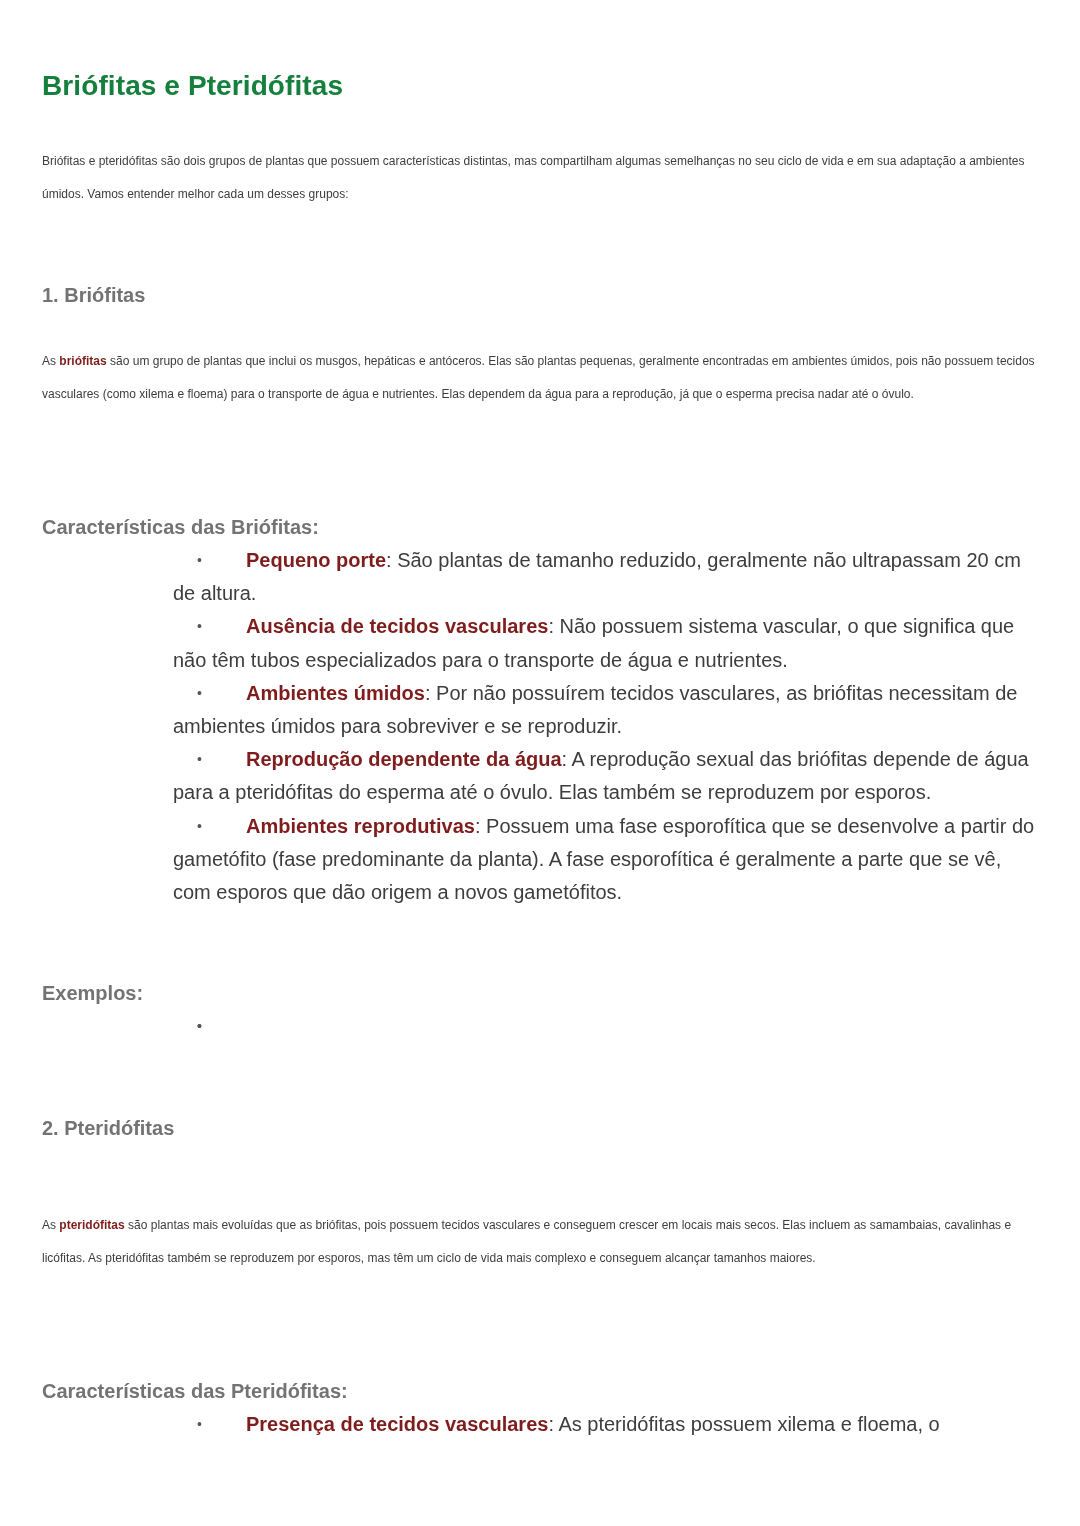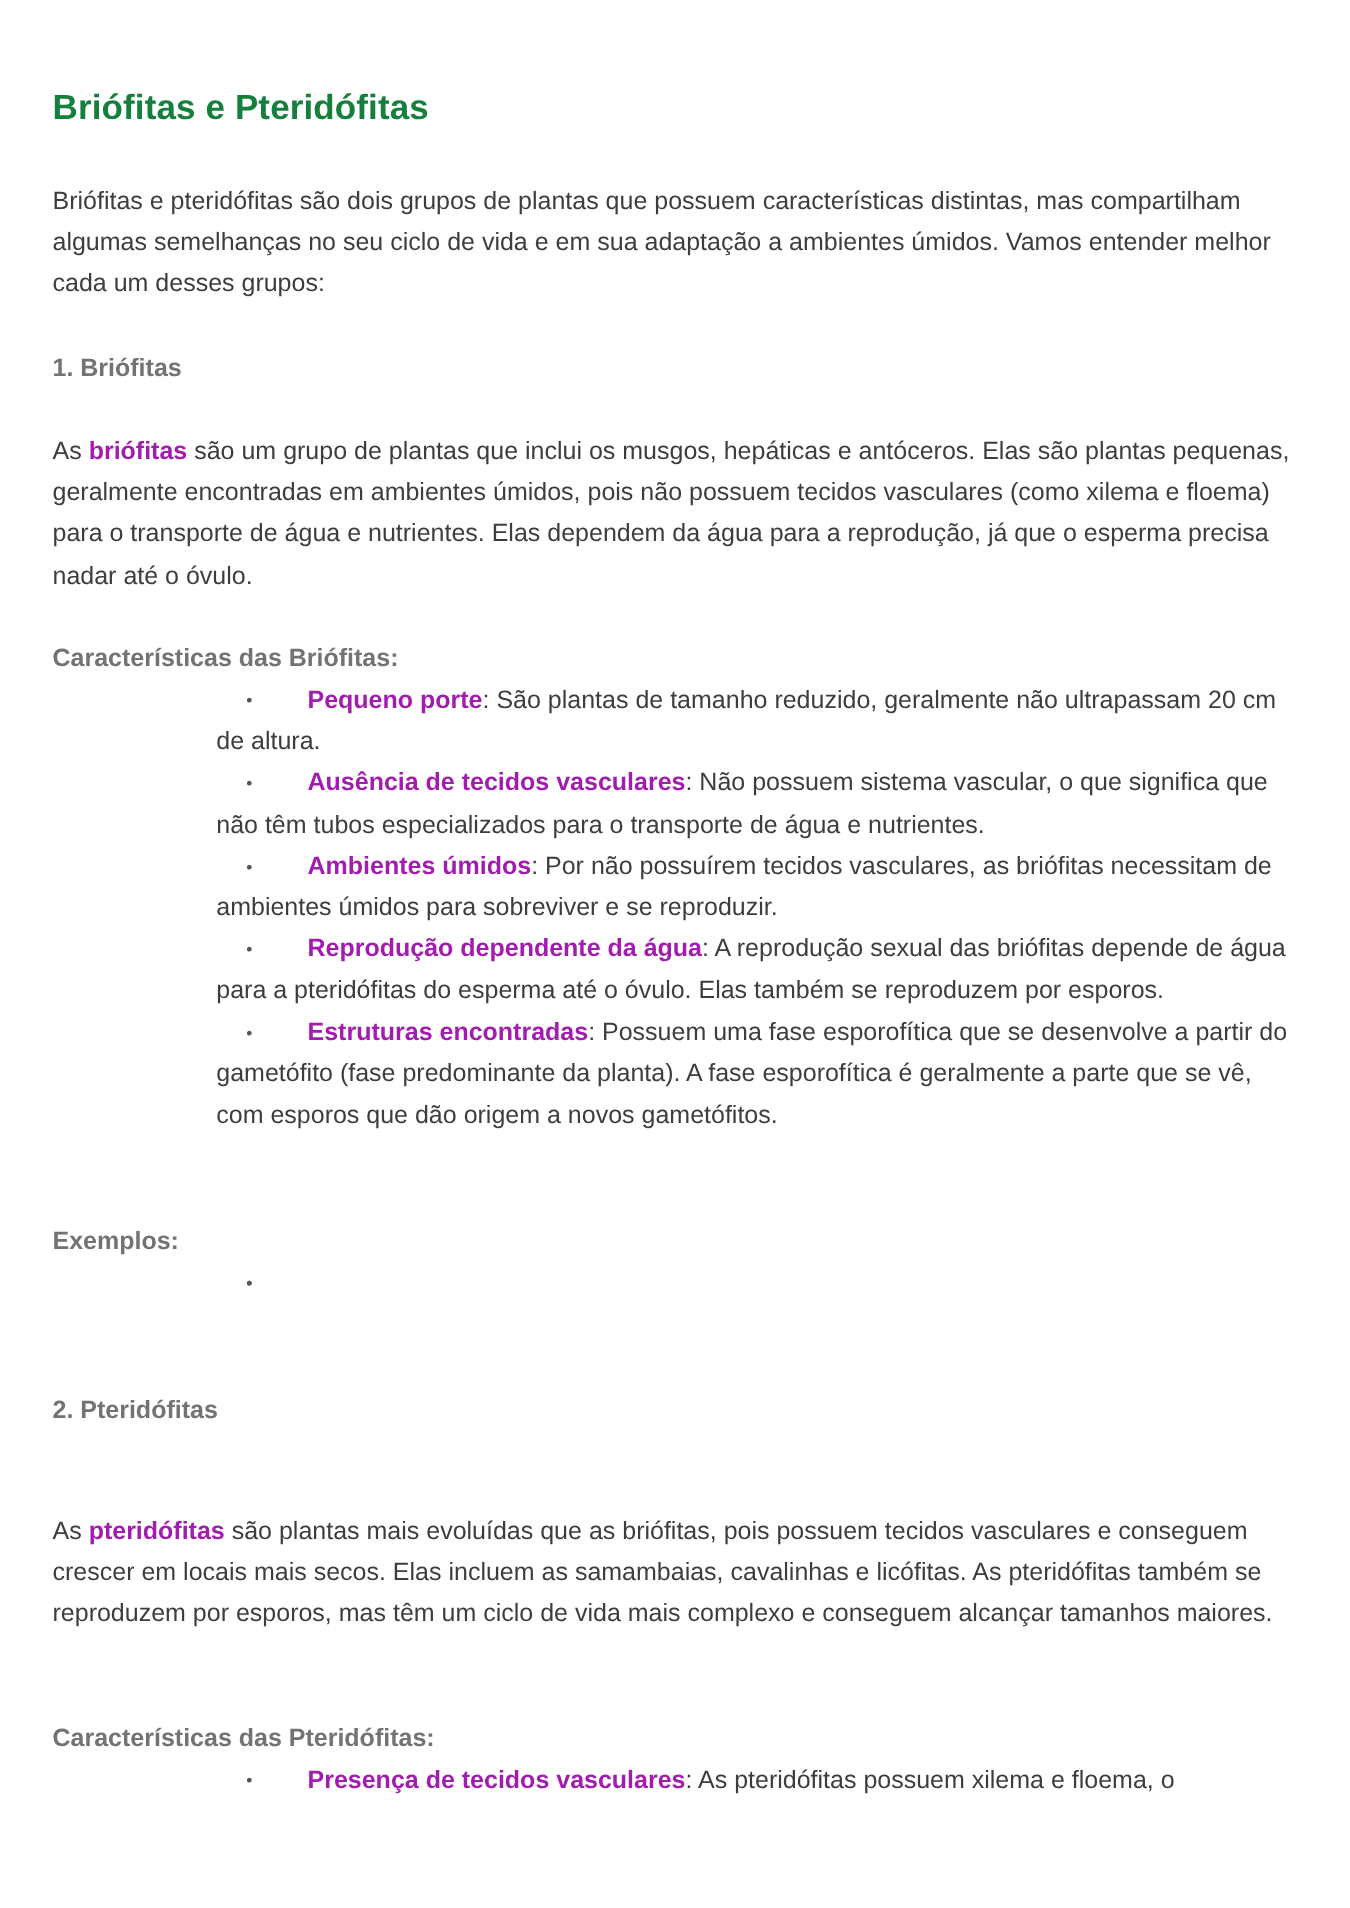--- a/index.html
+++ b/index.html
@@ -28,34 +28,34 @@
     font-size: 28px;
     font-weight: 600;
     color: #15803d;
     letter-spacing: 0.1px;
     white-space: nowrap;
   }
   .para {
     position: absolute;
     left: 0;
     width: 1000px;
-    font-size: 20px;
+    font-size: 12px;
     line-height: 33.2px;
     color: #3d3d40;
   }
   .heading {
     position: absolute;
     left: 0;
     font-size: 20px;
     font-weight: 600;
     color: #737373;
     line-height: 33.2px;
     white-space: nowrap;
   }
-  b { font-weight: 700; color: #a21caf; }
+  b { font-weight: 700; color: #7f1d1d; }
   .list {
     position: absolute;
     left: 131px;
     width: 870px;
     font-size: 20px;
     line-height: 33.2px;
     color: #3d3d40;
   }
   .li {
     position: relative;
@@ -83,21 +83,21 @@
 
   <div class="para" style="top:345px;"><span>As </span><b>briófitas</b><span> são um grupo de plantas que inclui os musgos, hepáticas e antóceros. Elas são plantas pequenas, geralmente encontradas em ambientes úmidos, pois não possuem tecidos vasculares (como xilema e floema) para o transporte de água e nutrientes. Elas dependem da água para a reprodução, já que o esperma precisa nadar até o óvulo.</span></div>
 
   <div class="heading" style="top:511px;">Características das Briófitas:</div>
 
   <div class="list" style="top:544px;">
     <div class="li"><span class="bullet">•</span><b>Pequeno porte</b><span>: São plantas de tamanho reduzido, geralmente não ultrapassam 20 cm de altura.</span></div>
     <div class="li"><span class="bullet">•</span><b>Ausência de tecidos vasculares</b><span>: Não possuem sistema vascular, o que significa que não têm tubos especializados para o transporte de água e nutrientes.</span></div>
     <div class="li"><span class="bullet">•</span><b>Ambientes úmidos</b><span>: Por não possuírem tecidos vasculares, as briófitas necessitam de ambientes úmidos para sobreviver e se reproduzir.</span></div>
     <div class="li"><span class="bullet">•</span><b>Reprodução dependente da água</b><span>: A reprodução sexual das briófitas depende de água para a pteridófitas do esperma até o óvulo. Elas também se reproduzem por esporos.</span></div>
-    <div class="li"><span class="bullet">•</span><b>Estruturas encontradas</b><span>: Possuem uma fase esporofítica que se desenvolve a partir do gametófito (fase predominante da planta). A fase esporofítica é geralmente a parte que se vê, com esporos que dão origem a novos gametófitos.</span></div>
+    <div class="li"><span class="bullet">•</span><b>Ambientes reprodutivas</b><span>: Possuem uma fase esporofítica que se desenvolve a partir do gametófito (fase predominante da planta). A fase esporofítica é geralmente a parte que se vê, com esporos que dão origem a novos gametófitos.</span></div>
   </div>
 
   <div class="heading" style="top:977px;">Exemplos:</div>
 
   <div class="list" style="top:1010px;">
     <div class="li"><span class="bullet">•</span></div>
     <div class="li"><span class="bullet">•</span></div>
   </div>
 
   <div class="heading" style="top:1112px;">2. Pteridófitas</div>

